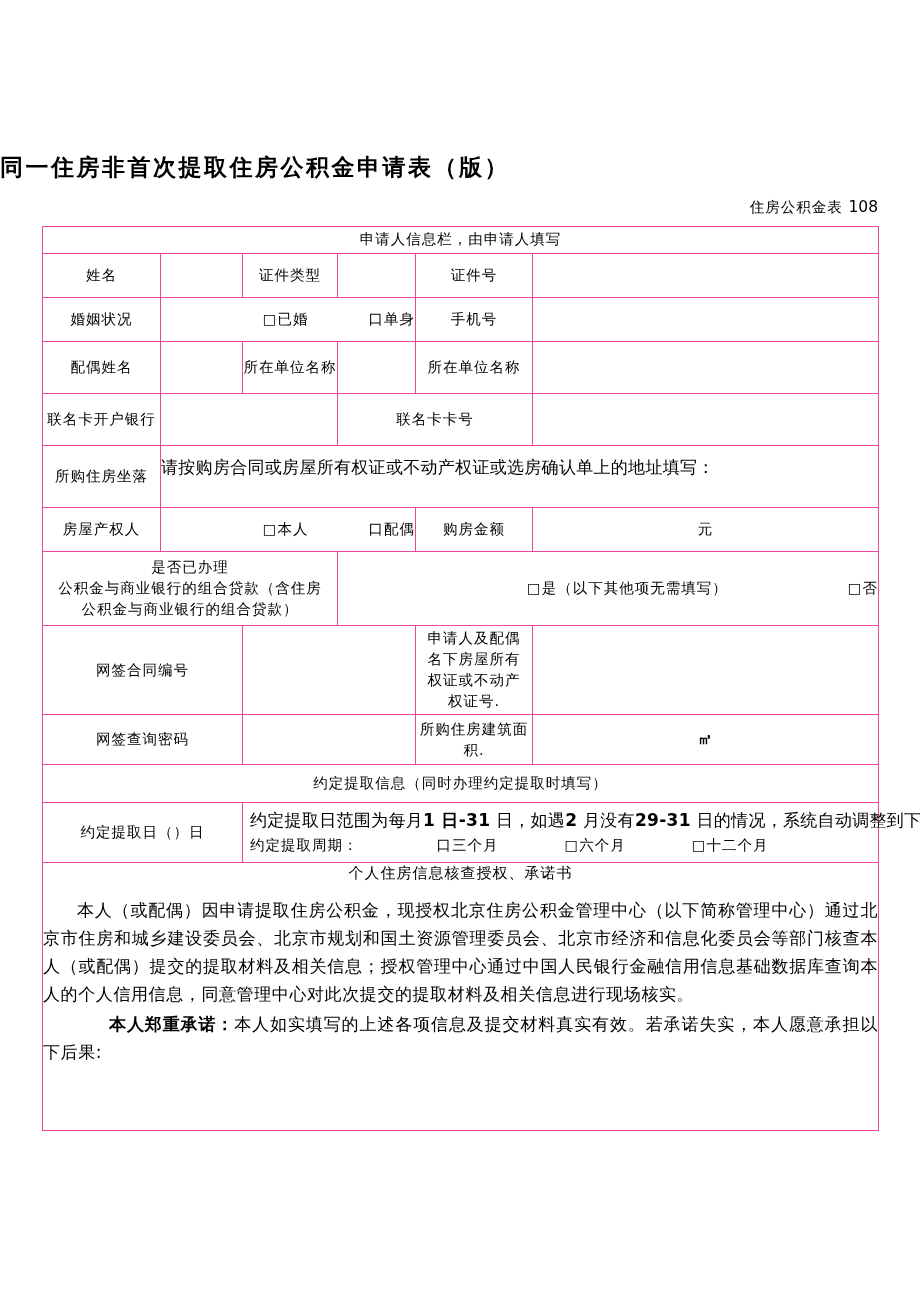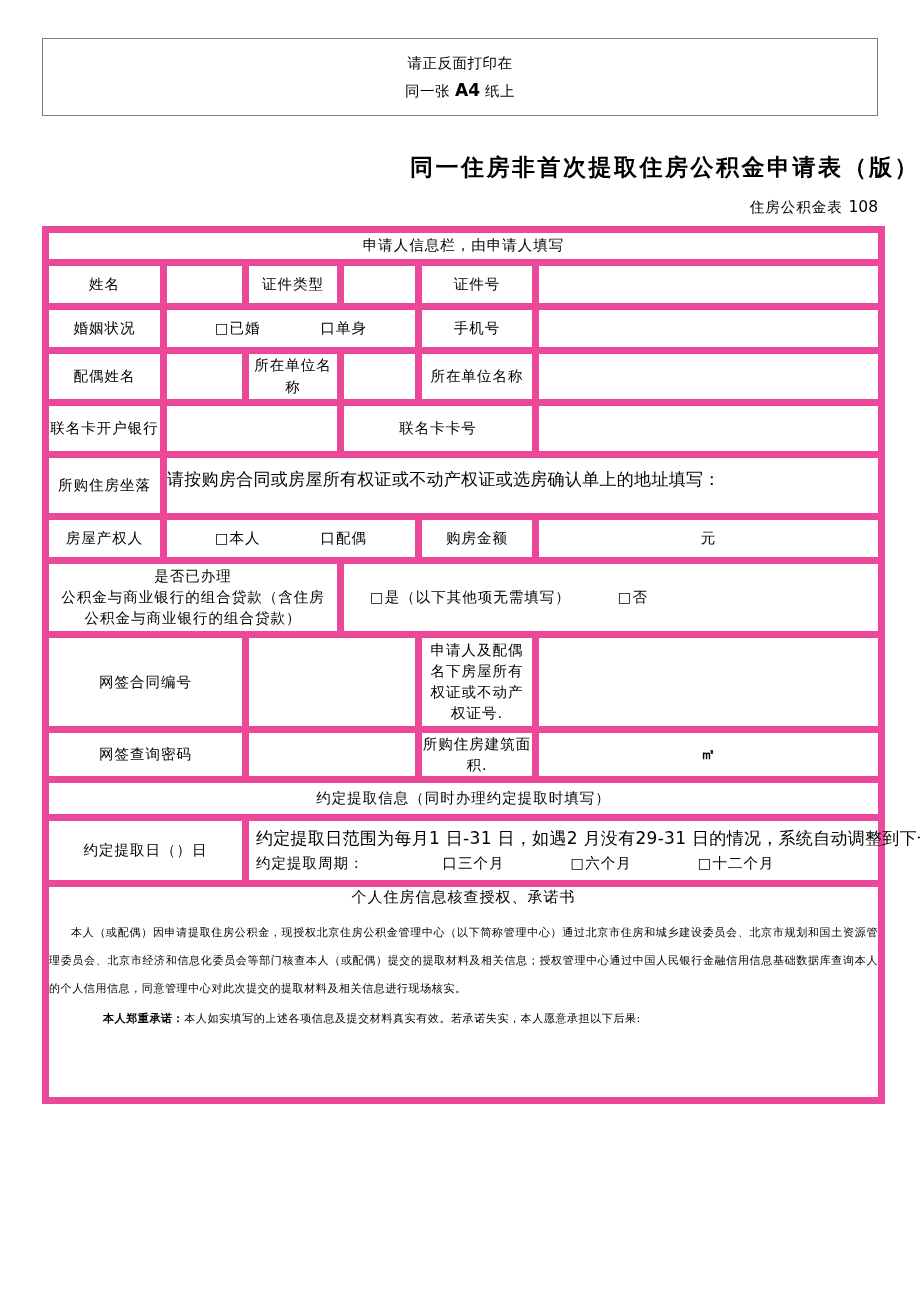--- a/index.html
+++ b/index.html
@@ -49,21 +49,21 @@
     font-weight: bold;
     letter-spacing: 0;
   }
 
   
   .doc-title {
     position: absolute;
     left: 0;
     top: 152px;
     width: 920px;
-    text-align: right;
+    text-align: left;
     font-size: 23px;
     font-weight: bold;
     letter-spacing: 2.5px;
     white-space: nowrap;
   }
   .form-code {
     position: absolute;
     right: 42px;
     top: 198px;
     font-size: 14.5px;
@@ -79,21 +79,21 @@
   
   .form-table {
     position: absolute;
     left: 42px;
     top: 226px;
     width: 836px;
     border-collapse: collapse;
     table-layout: fixed;
   }
   .form-table td {
-    border: 7px solid #ec4899;
+    border: 1px solid #ec4899;
     padding: 0;
     font-size: 14.5px;
     text-align: center;
     vertical-align: middle;
     letter-spacing: 1px;
     line-height: 1.45;
     word-break: break-all;
   }
   .lbl { padding: 3px 2px; }
   .lbl-pad { padding: 3px 6px; }
@@ -113,27 +113,27 @@
     padding-left: 7px;
   }
   .right-align {
     text-align: right;
     padding-right: 9px;
   }
 
   .checkgroup {
     display: flex;
     align-items: center;
-    justify-content: center;
+    justify-content: flex-end;
     gap: 60px;
     font-size: 14.5px;
     letter-spacing: 1px;
     white-space: nowrap;
   }
-  .checkgroup.lead { justify-content: flex-start; padding-left: 26px; gap: 47px; }
+  .checkgroup.lead { justify-content: flex-end; padding-left: 26px; gap: 120px; }
   .chk { white-space: nowrap; }
 
   
   .digit-grid {
     display: flex;
     width: 100%;
     height: 100%;
     box-sizing: border-box;
   }
   .digit-grid .dcell {
@@ -145,21 +145,21 @@
   .digit-grid .dcell:last-child { border-right: none; }
 
   .small-note {
     font-size: 17px;
     letter-spacing: 0.3px;
     line-height: 1.5;
     text-align: left;
     padding: 2px 6px 0 7px;
     white-space: nowrap;
   }
-  .small-note b { font-weight: normal; }
+  .small-note b { font-weight: bold; }
 
   .cycle-row {
     display: flex;
     align-items: center;
     font-size: 14.5px;
     letter-spacing: 1px;
     padding: 1px 6px 2px 7px;
     white-space: nowrap;
   }
   .cycle-row .cyc-lbl { margin-right: 78px; }
@@ -172,39 +172,35 @@
     text-align: left;
   }
   .decl-title {
     text-align: center;
     font-size: 15px;
     letter-spacing: 1px;
     margin-bottom: 11px;
     white-space: nowrap;
   }
   .decl-p {
-    font-size: 11px;
+    font-size: 17px;
     line-height: 28px;
     letter-spacing: 0.6px;
     text-indent: 2em;
     text-align: justify;
     margin: 0 0 2px 0;
   }
   .decl-p .bold { font-weight: bold; margin-left: 32px; }
   .decl-spacer { height: 62px; }
 </style>
 </head>
 <body>
 
 <div class="page">
 
-  <div class="notice-box">
-    <div class="notice-line">请正反面打印在</div>
-    <div class="notice-line"><span>同一张 </span><span class="big">A4</span><span> 纸上</span></div>
-  </div>
 
   <div class="doc-title">同一住房非首次提取住房公积金申请表（版）</div>
   <div class="form-code"><span>住房公积金表 </span><span class="num">108</span></div>
 
   <table class="form-table">
     <colgroup>
       <col style="width:118px">
       <col style="width:82px">
       <col style="width:95px">
       <col style="width:78px">

